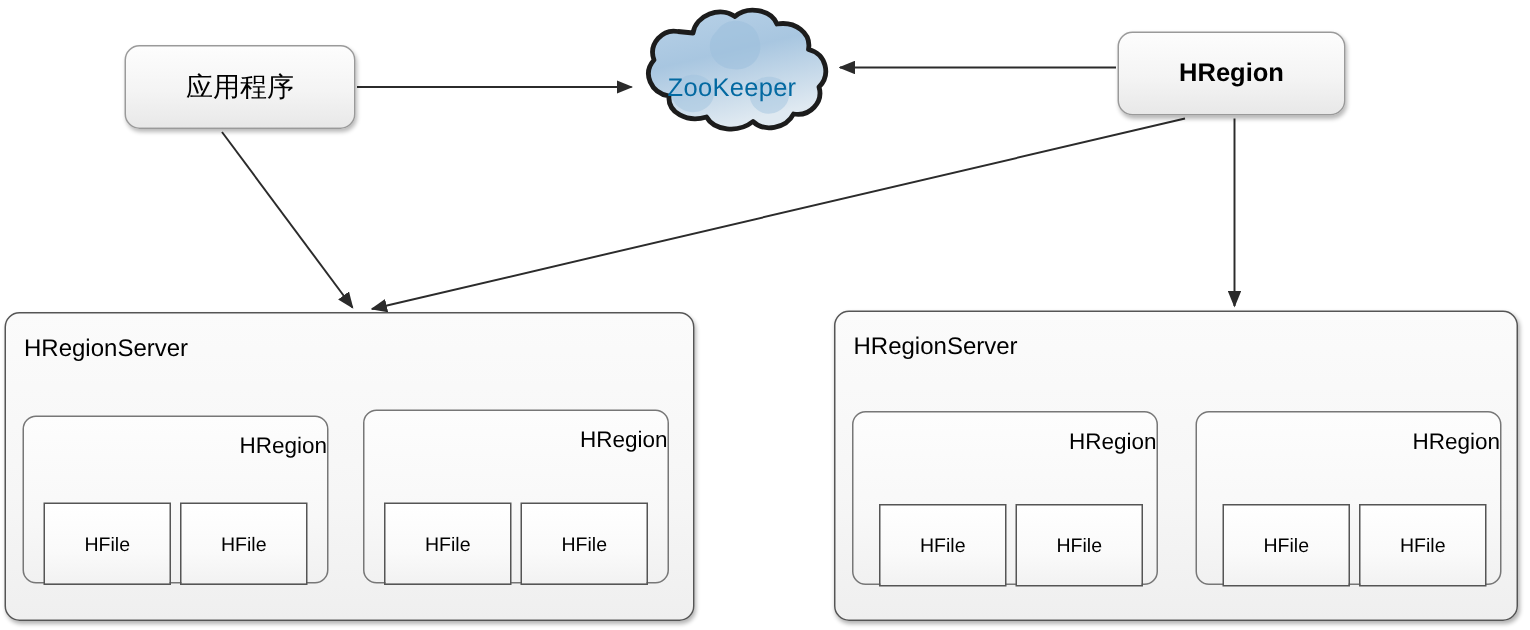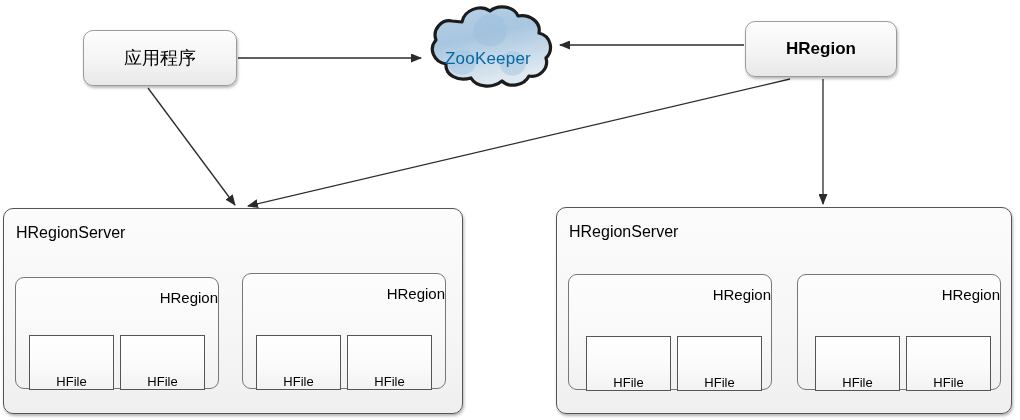--- a/index.html
+++ b/index.html
@@ -102,21 +102,21 @@
   }
 
   
   .hfile {
     position: absolute;
     box-sizing: border-box;
     border: 1px solid #555555;
     border-radius: 0;
     background: linear-gradient(180deg, #ffffff 0%, #fafafa 60%, #f2f2f2 100%);
     display: flex;
-    align-items: flex-end;
+    align-items: center;
     justify-content: center;
     font-size: 13px;
     color: #000000;
   }
 </style>
 </head>
 <body>
 
 <div id="canvas">
 

